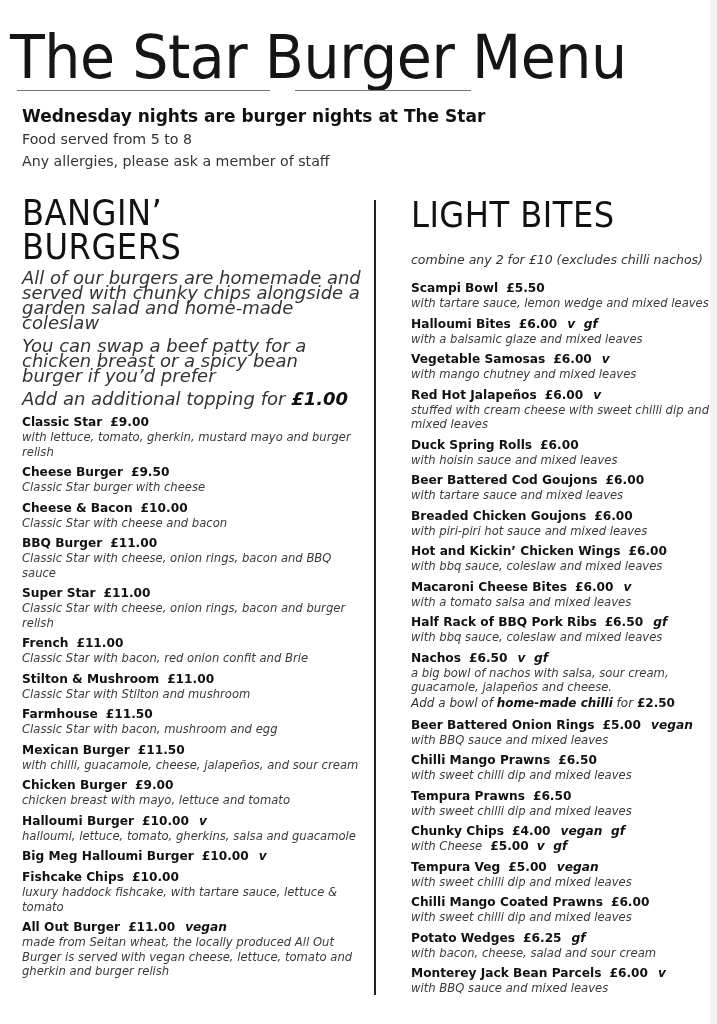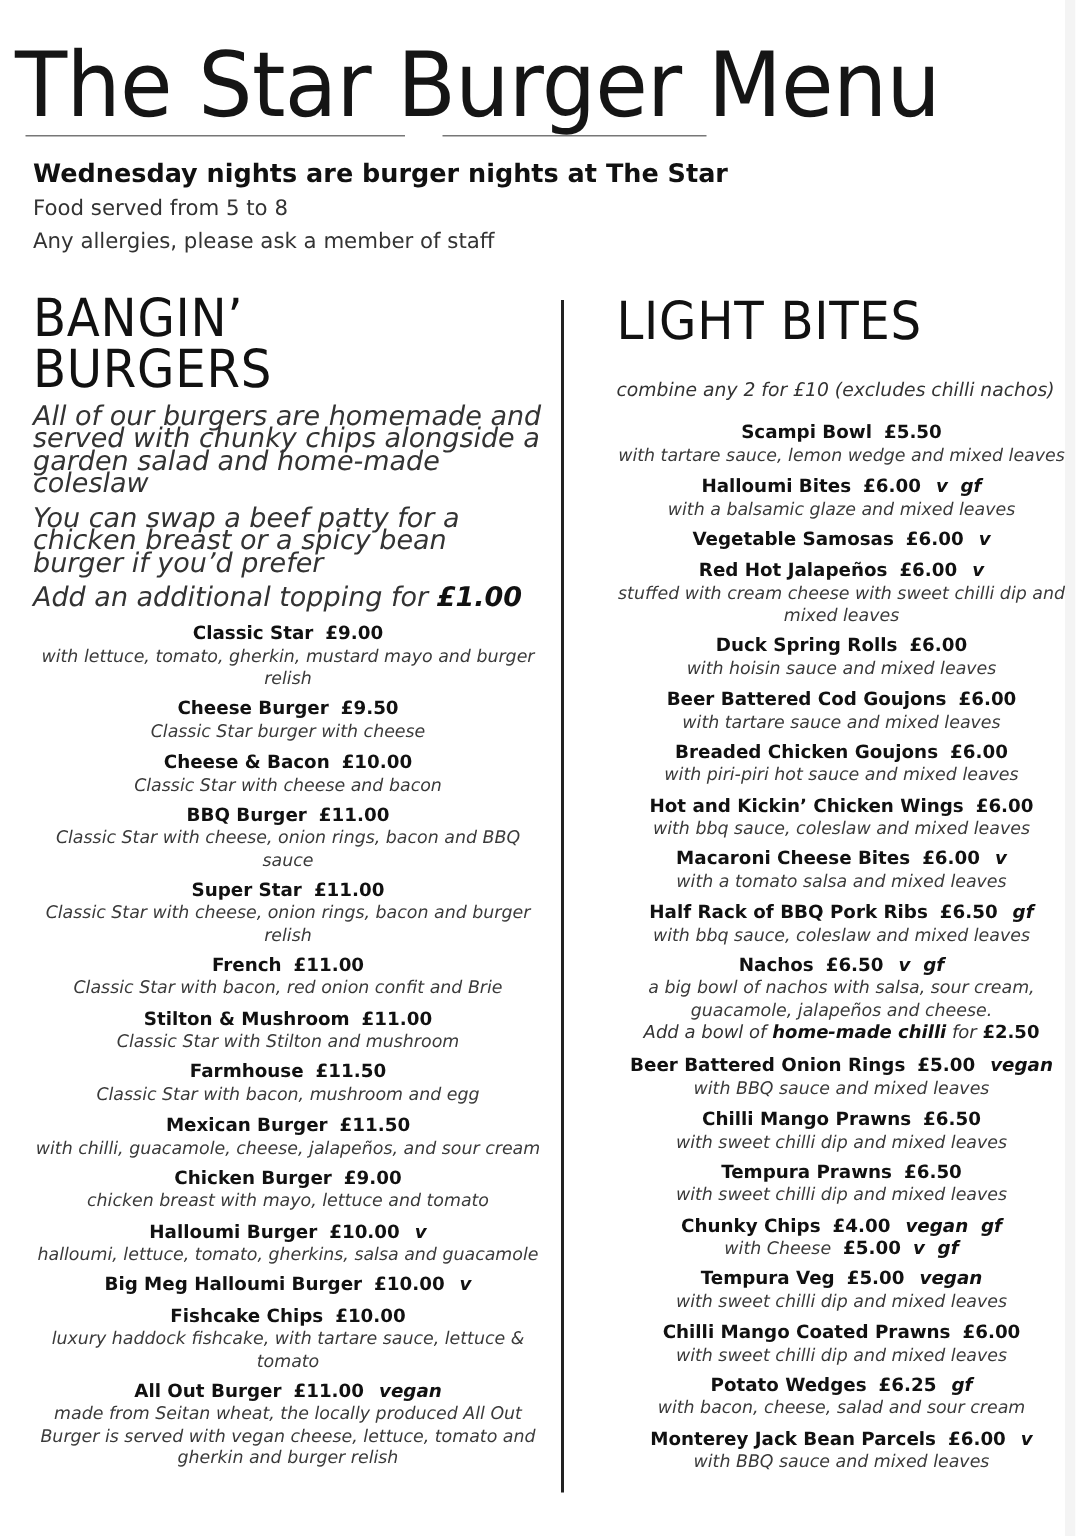--- a/index.html
+++ b/index.html
@@ -24,21 +24,21 @@
   .col-right { left: 411px; width: 300px; }
   .divider { position: absolute; left: 374px; top: 200px; width: 2px; height: 795px; background: #222; }
   .section-title {
     font-family: "DejaVu Sans", sans-serif; font-weight: normal;
     font-size: 35px; line-height: 34px; color: #111; letter-spacing: 0.5px;
     transform: scaleX(0.92); transform-origin: left top; white-space: nowrap;
   }
   .section-sub { font-size: 12.5px; color: #333; line-height: 16px; }
   .note { font-size: 18px; color: #333; line-height: 15px; margin-bottom: 8px; font-style: italic; }
   .note b { color: #111; }
-  .item { margin-bottom: 6px; text-align: center; }
+  .item { margin-bottom: 6px; }
   .item .name { font-weight: bold; font-size: 12.2px; line-height: 15px; color: #111; white-space: nowrap; }
   .item .name .price { margin-left: 8px; }
   .item .name .tag { margin-left: 10px; font-style: italic; }
   .item .desc { font-style: italic; font-size: 11.6px; line-height: 14.5px; color: #3a3a3a; }
   .item .desc b { color: #111; font-style: italic; }
   .item .extra { font-style: italic; font-size: 12px; line-height: 17px; color: #333; }
   .item .extra b { color: #111; }
   .item .extra b.np { font-style: normal; }
 </style>
 </head>
@@ -133,20 +133,21 @@
       <div class="item">
         <div class="name"><span>Scampi Bowl</span><span class="price">£5.50</span></div>
         <div class="desc">with tartare sauce, lemon wedge and mixed leaves</div>
       </div>
       <div class="item">
         <div class="name"><span>Halloumi Bites</span><span class="price">£6.00</span><span class="tag" style="white-space:pre">v  gf</span></div>
         <div class="desc">with a balsamic glaze and mixed leaves</div>
       </div>
       <div class="item">
         <div class="name"><span>Vegetable Samosas</span><span class="price">£6.00</span><span class="tag" style="white-space:pre">v</span></div>
+        <div class="desc">with mango chutney and mixed leaves</div>
       </div>
       <div class="item">
         <div class="name"><span>Red Hot Jalapeños</span><span class="price">£6.00</span><span class="tag" style="white-space:pre">v</span></div>
         <div class="desc">stuffed with cream cheese with sweet chilli dip and mixed leaves</div>
       </div>
       <div class="item">
         <div class="name"><span>Duck Spring Rolls</span><span class="price">£6.00</span></div>
         <div class="desc">with hoisin sauce and mixed leaves</div>
       </div>
       <div class="item">

